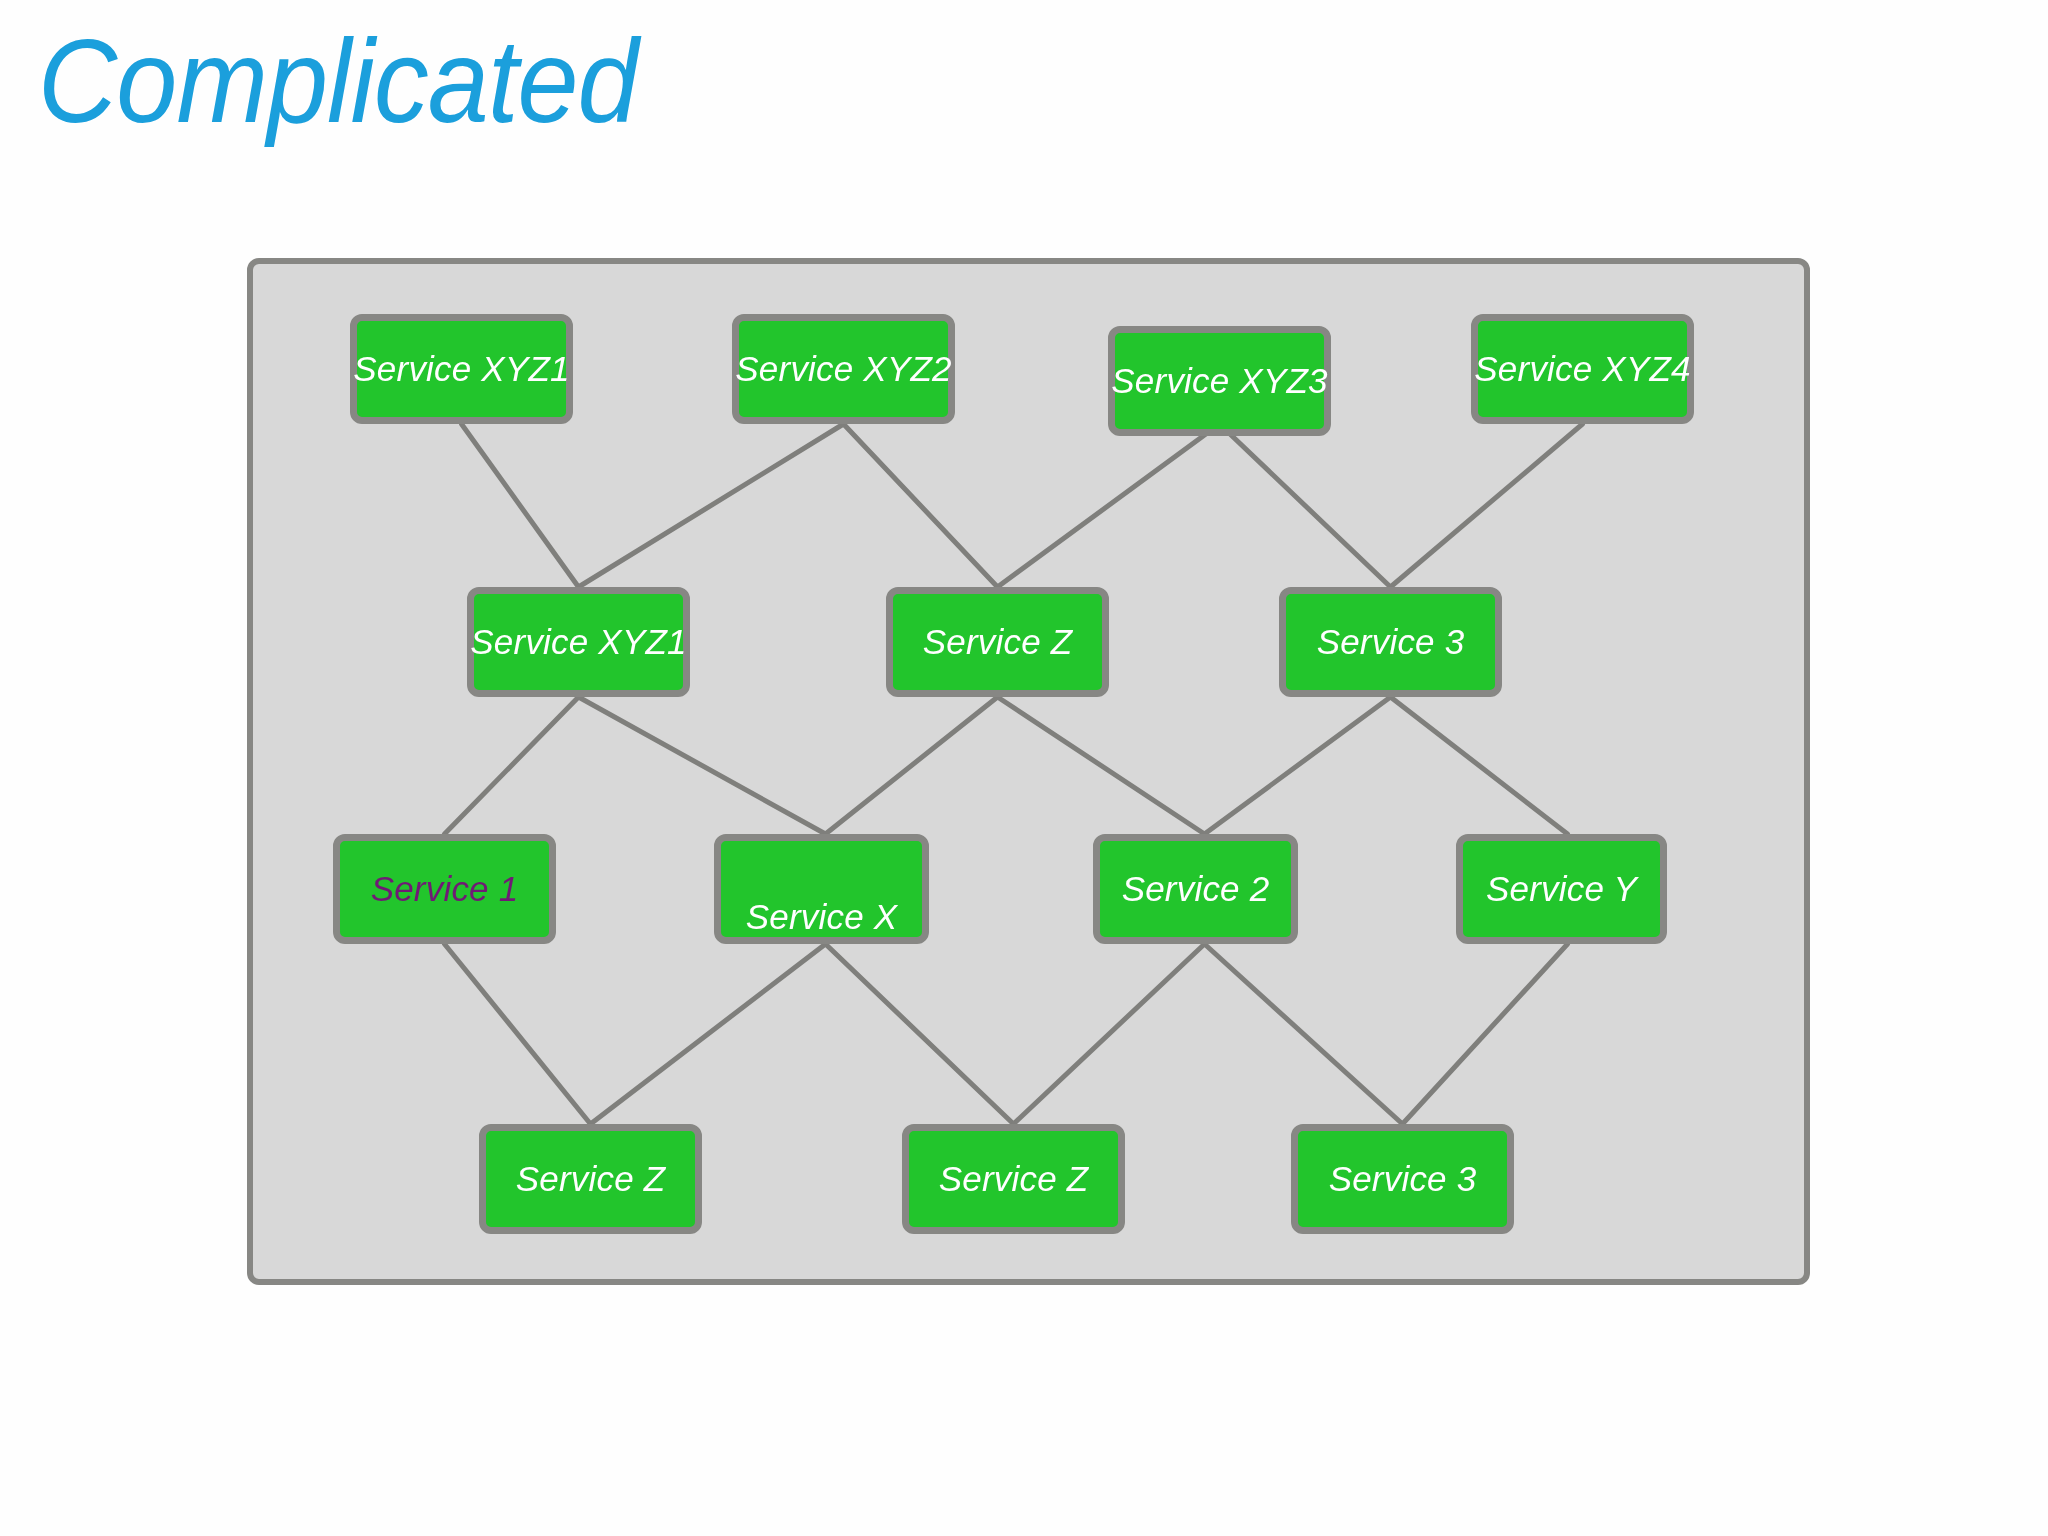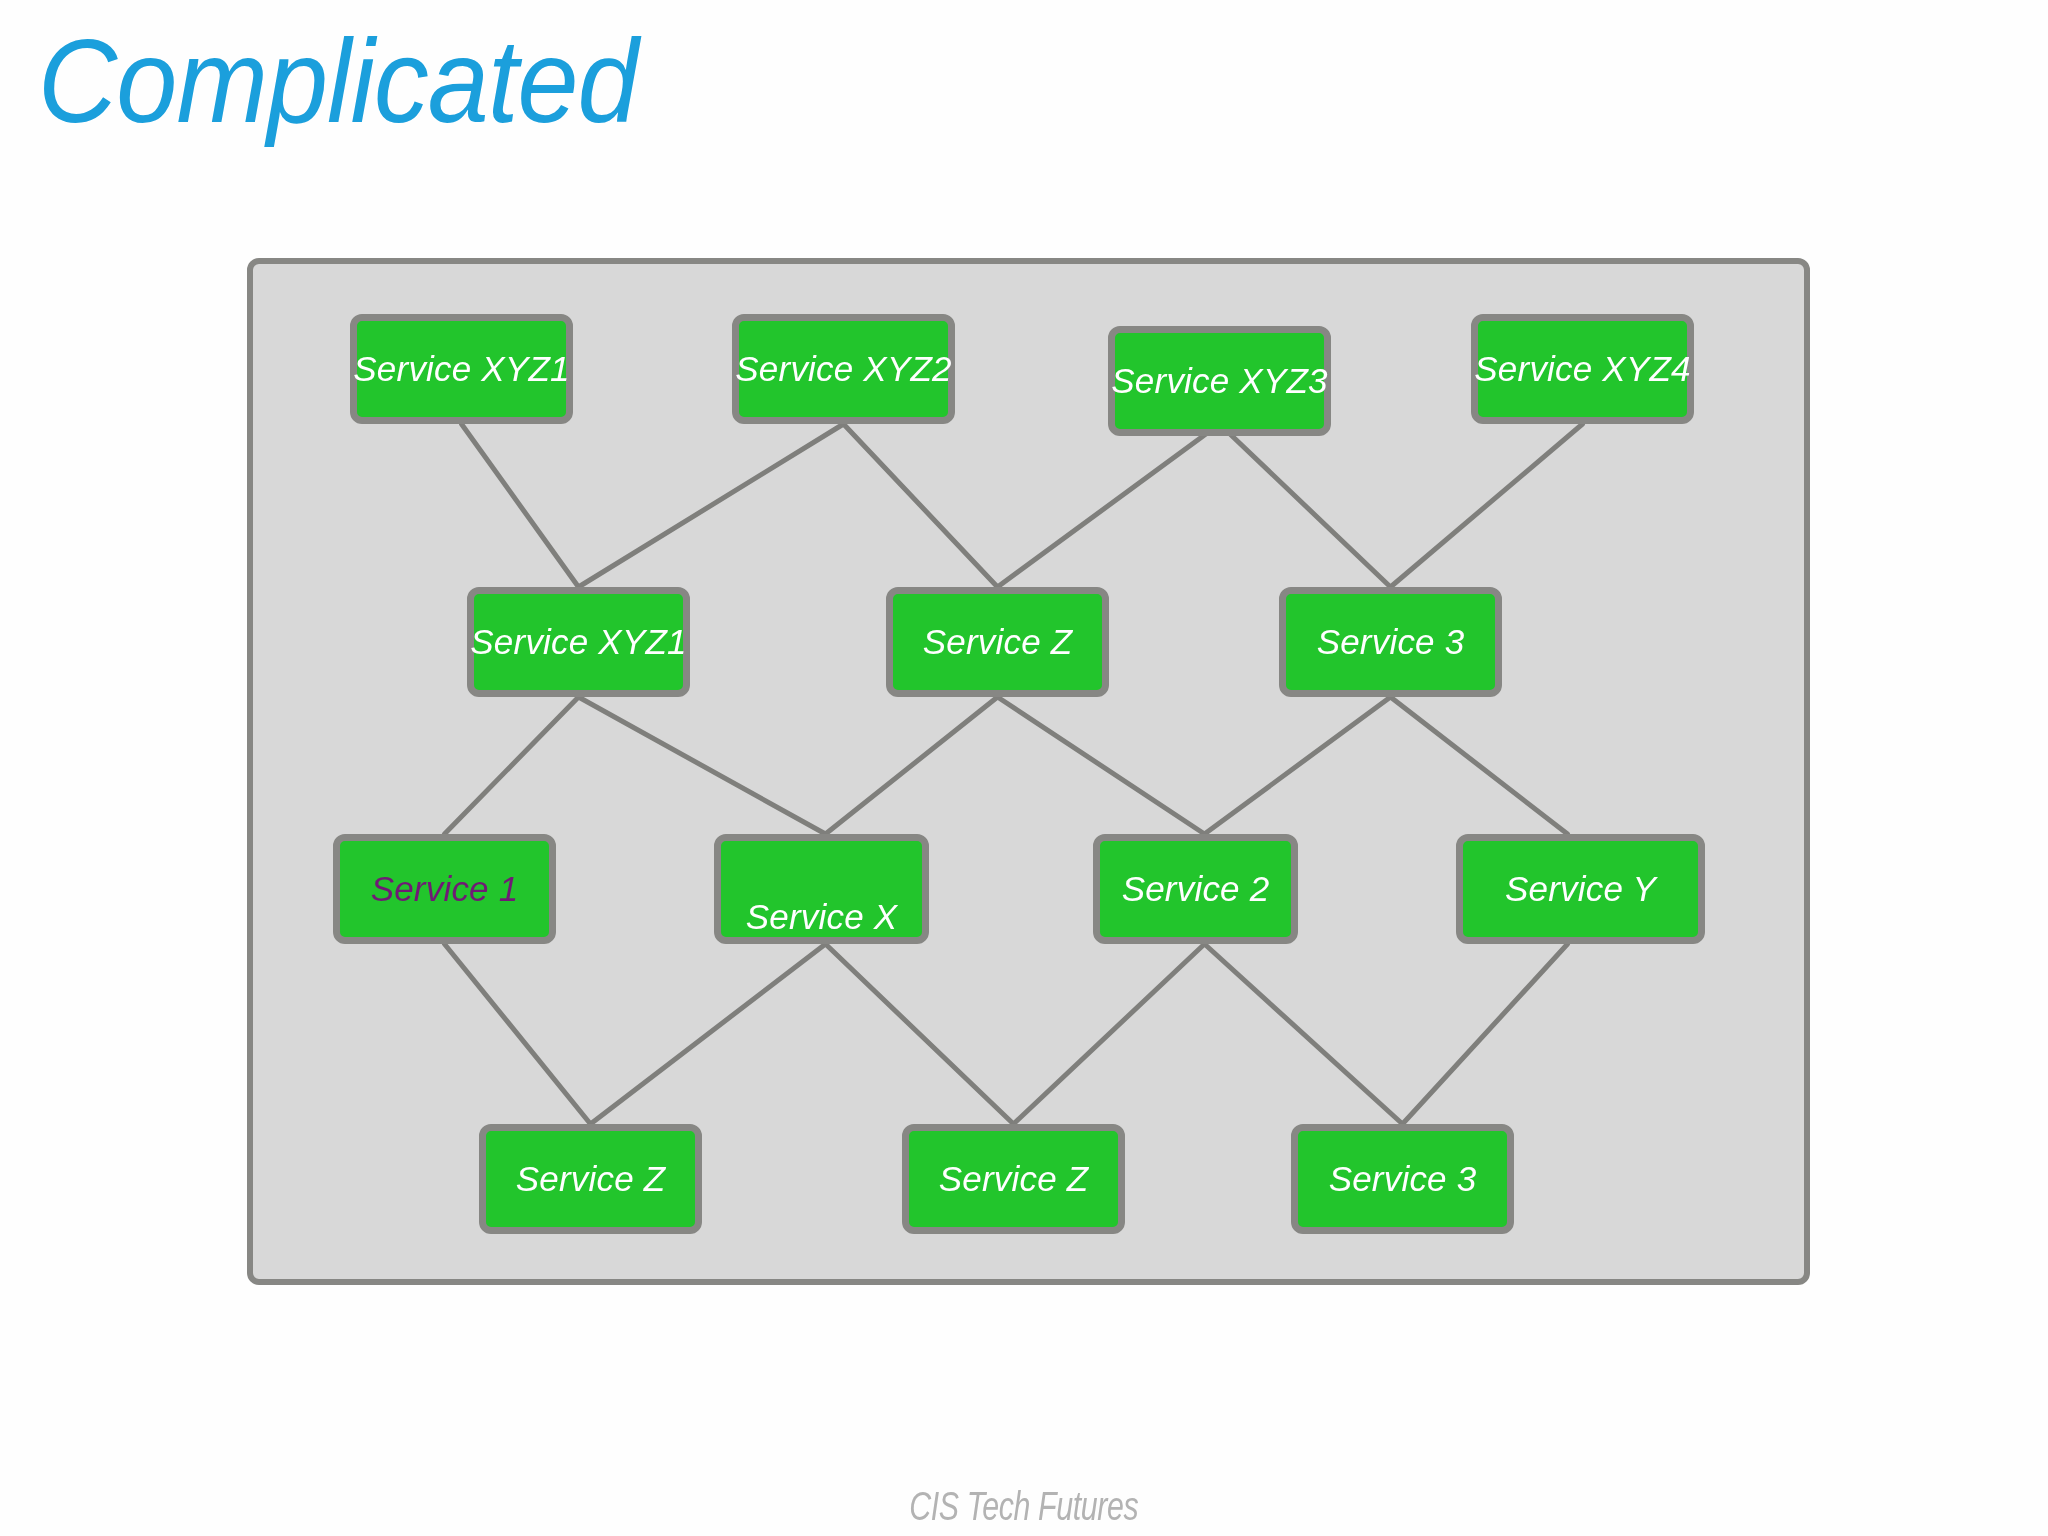--- a/index.html
+++ b/index.html
@@ -153,32 +153,29 @@
         </div>
         <div class="node" style="left: 80px; top: 570px; width: 223px; height: 110px; background: rgb(34, 197, 44); border-color: rgb(135, 135, 132); color: #701a75;">
           <span>Service 1</span>
         </div>
         <div class="node" style="left: 461px; top: 570px; width: 215px; height: 110px; background: rgb(34, 197, 44); border-color: rgb(135, 135, 132); color: rgb(255, 255, 255); align-items: flex-end;">
           <span>Service X</span>
         </div>
         <div class="node" style="left: 840px; top: 570px; width: 205px; height: 110px; background: rgb(34, 197, 44); border-color: rgb(135, 135, 132); color: rgb(255, 255, 255);">
           <span>Service 2</span>
         </div>
-        <div class="node" style="left: 1203px; top: 570px; width: 249px; height: 110px; background: rgb(34, 197, 44); border-color: rgb(135, 135, 132); color: rgb(255, 255, 255);">
+        <div class="node" style="left: 1203px; top: 570px; width: 211px; height: 110px; background: rgb(34, 197, 44); border-color: rgb(135, 135, 132); color: rgb(255, 255, 255);">
           <span>Service Y</span>
         </div>
         <div class="node" style="left: 226px; top: 860px; width: 223px; height: 110px; background: rgb(34, 197, 44); border-color: rgb(135, 135, 132); color: rgb(255, 255, 255);">
           <span>Service Z</span>
         </div>
         <div class="node" style="left: 649px; top: 860px; width: 223px; height: 110px; background: rgb(34, 197, 44); border-color: rgb(135, 135, 132); color: rgb(255, 255, 255);">
           <span>Service Z</span>
         </div>
         <div class="node" style="left: 1038px; top: 860px; width: 223px; height: 110px; background: rgb(34, 197, 44); border-color: rgb(135, 135, 132); color: rgb(255, 255, 255);">
           <span>Service 3</span>
         </div>
       </div>
   </div>
 
-  <div id="footer-logo">
-    <span class="logo-inner">CIS Tech Futures</span>
-  </div>
 
 </div>
 
 </body></html>

